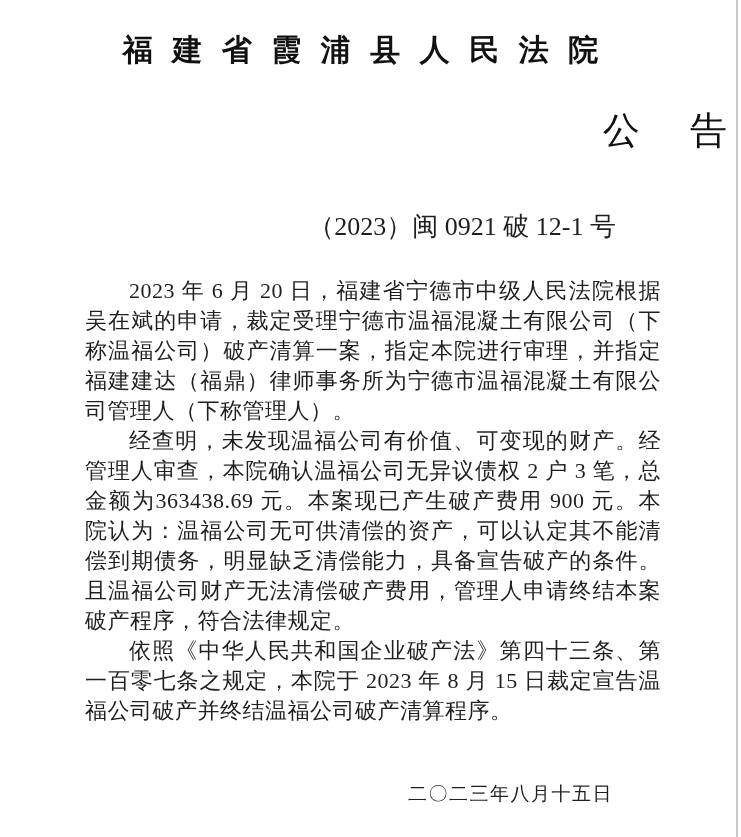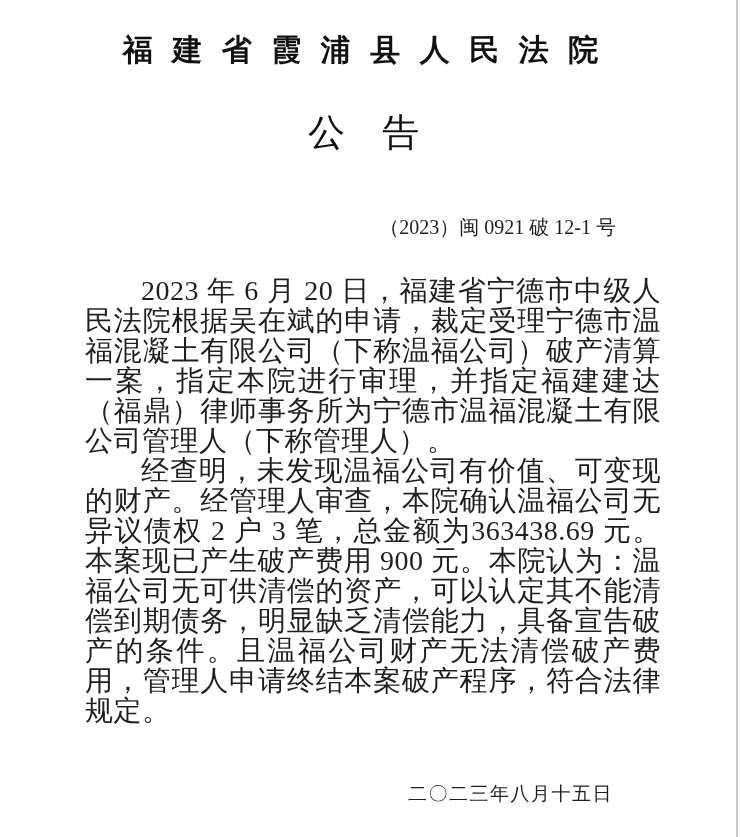--- a/index.html
+++ b/index.html
@@ -30,43 +30,44 @@
     text-align: center;
     font-size: 30px;
     line-height: 36px;
     font-weight: bold;
     letter-spacing: 6px;
     color: #111111;
     white-space: nowrap;
   }
   .doc-title {
     margin: 43px 0 0 0;
-    text-align: center;
+    text-align: right;
     font-size: 37px;
     line-height: 44px;
     font-weight: normal;
     letter-spacing: 14px;
     color: #111111;
     white-space: nowrap;
+    font-family: Liberation Mono, monospace;
   }
   .case-number {
     margin: 57px 125px 0 0;
     text-align: right;
-    font-size: 20px;
+    font-size: 26px;
     line-height: 30px;
     white-space: nowrap;
   }
   .body-text {
     margin: 34px 80px 0 85px;
     width: 576px;
   }
   .body-text p {
     margin: 0;
     padding: 0;
-    font-size: 28px;
+    font-size: 22px;
     line-height: 30px;
     text-align: justify;
     text-indent: 2em;
     letter-spacing: 0.5px;
   }
   .date-line {
     margin: 53px 128px 0 0;
     text-align: right;
     font-size: 19px;
     line-height: 30px;
@@ -82,16 +83,17 @@
 
   <h1 class="court-name">福 建 省 霞 浦 县 人 民 法 院</h1>
 
   <h2 class="doc-title">公 告</h2>
 
   <div class="case-number">（2023）闽 0921 破 12-1 号</div>
 
   <div class="body-text">
     <p>2023 年 6 月 20 日，福建省宁德市中级人民法院根据吴在斌的申请，裁定受理宁德市温福混凝土有限公司（下称温福公司）破产清算一案，指定本院进行审理，并指定福建建达（福鼎）律师事务所为宁德市温福混凝土有限公司管理人（下称管理人）。</p>
     <p>经查明，未发现温福公司有价值、可变现的财产。经管理人审查，本院确认温福公司无异议债权 2 户 3 笔，总金额为363438.69 元。本案现已产生破产费用 900 元。本院认为：温福公司无可供清偿的资产，可以认定其不能清偿到期债务，明显缺乏清偿能力，具备宣告破产的条件。且温福公司财产无法清偿破产费用，管理人申请终结本案破产程序，符合法律规定。</p>
+    <p>依照《中华人民共和国企业破产法》第四十三条、第一百零七条之规定，本院于 2023 年 8 月 15 日裁定宣告温福公司破产并终结温福公司破产清算程序。</p>
   </div>
 
   <div class="date-line">二〇二三年八月十五日</div>
 </div>
 
 </body></html>

